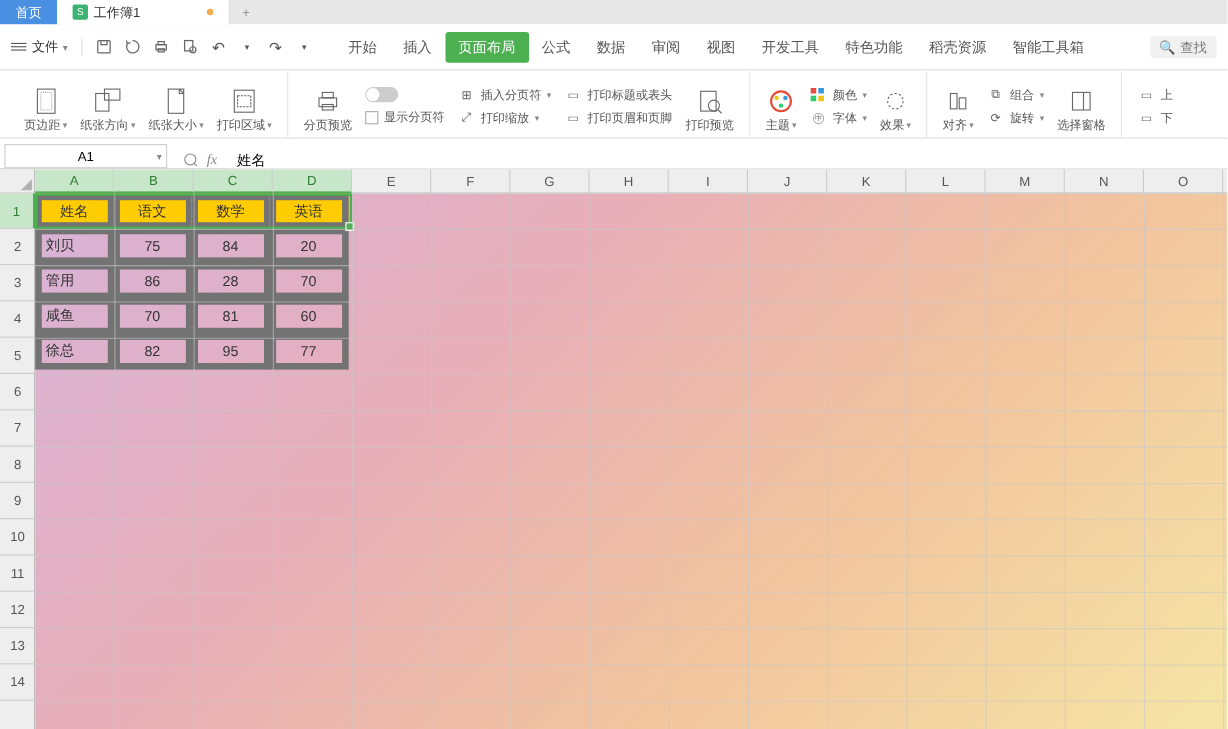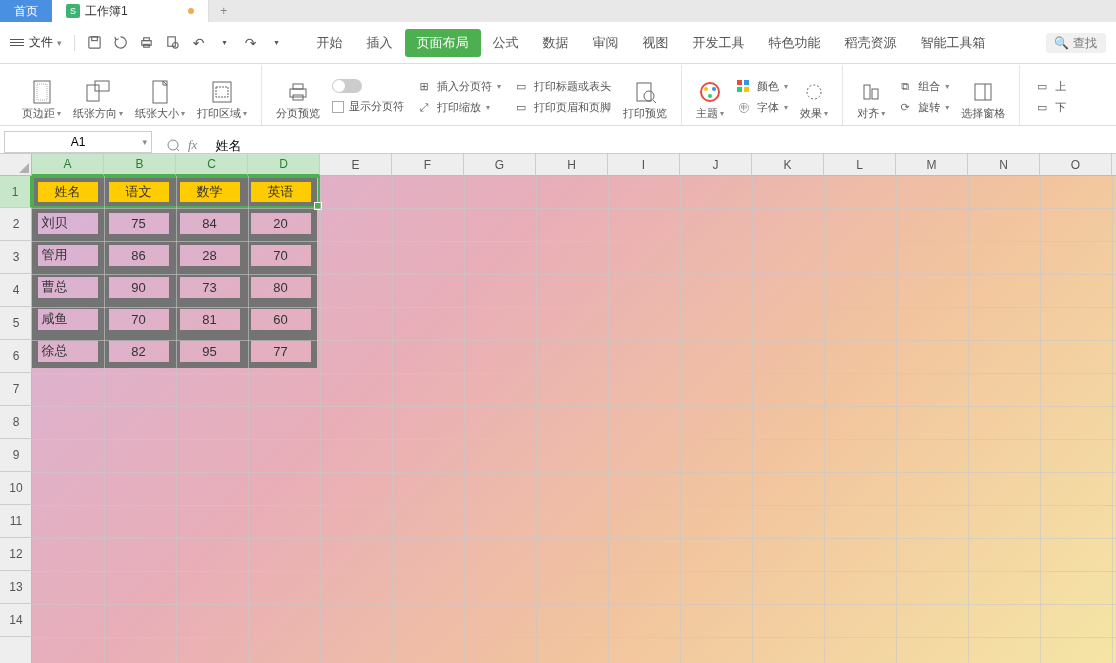--- a/index.html
+++ b/index.html
@@ -432,26 +432,20 @@
           <div class="data-cell name" style="width: 72px; height: 33px;">刘贝</div>
           <div class="data-cell" style="width: 72px; height: 33px;">75</div>
           <div class="data-cell" style="width: 72px; height: 33px;">84</div>
           <div class="data-cell" style="width: 72px; height: 33px;">20</div>
         </div>
         <div class="data-row">
           <div class="data-cell name" style="width: 72px; height: 33px;">管用</div>
           <div class="data-cell" style="width: 72px; height: 33px;">86</div>
           <div class="data-cell" style="width: 72px; height: 33px;">28</div>
           <div class="data-cell" style="width: 72px; height: 33px;">70</div>
-        </div>
-        <div class="data-row">
-          <div class="data-cell name" style="width: 72px; height: 33px;">曹总</div>
-          <div class="data-cell" style="width: 72px; height: 33px;">90</div>
-          <div class="data-cell" style="width: 72px; height: 33px;">73</div>
-          <div class="data-cell" style="width: 72px; height: 33px;">80</div>
         </div>
         <div class="data-row">
           <div class="data-cell name" style="width: 72px; height: 33px;">咸鱼</div>
           <div class="data-cell" style="width: 72px; height: 33px;">70</div>
           <div class="data-cell" style="width: 72px; height: 33px;">81</div>
           <div class="data-cell" style="width: 72px; height: 33px;">60</div>
         </div>
         <div class="data-row">
           <div class="data-cell name" style="width: 72px; height: 33px;">徐总</div>
           <div class="data-cell" style="width: 72px; height: 33px;">82</div>

